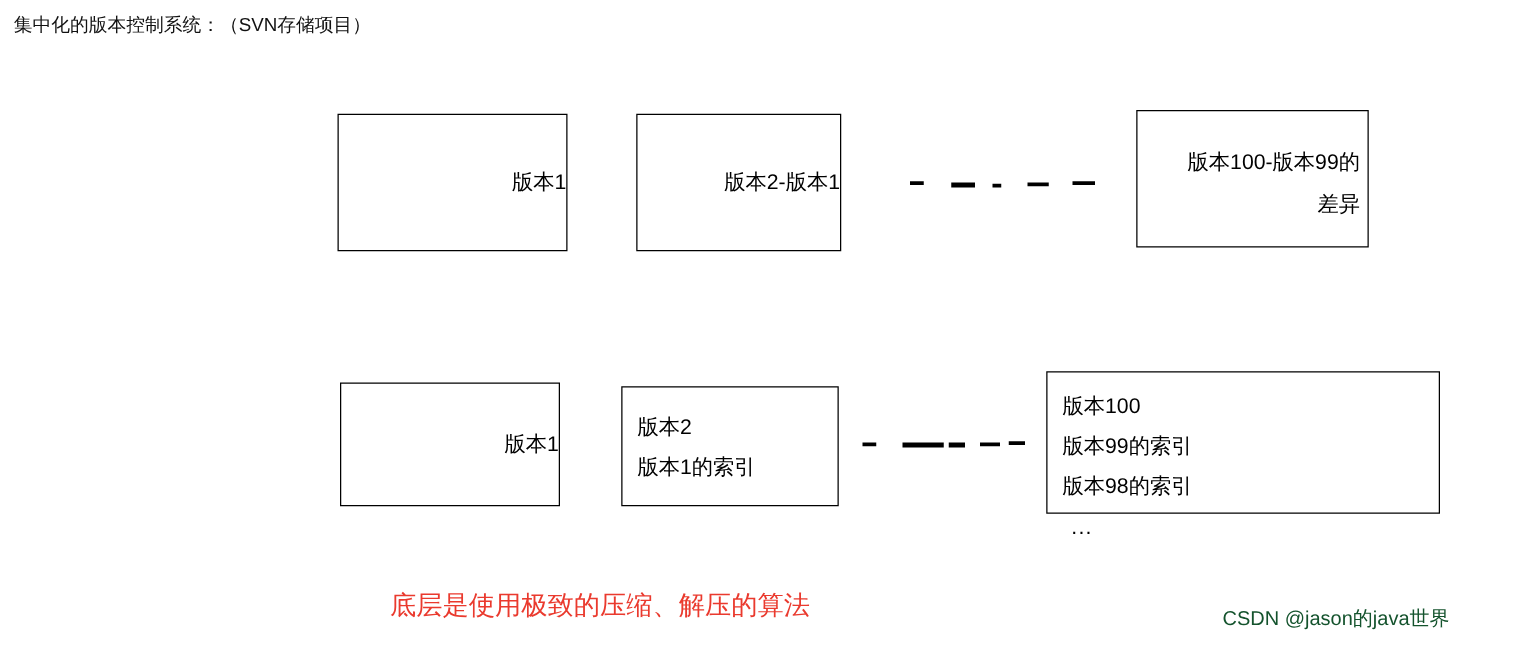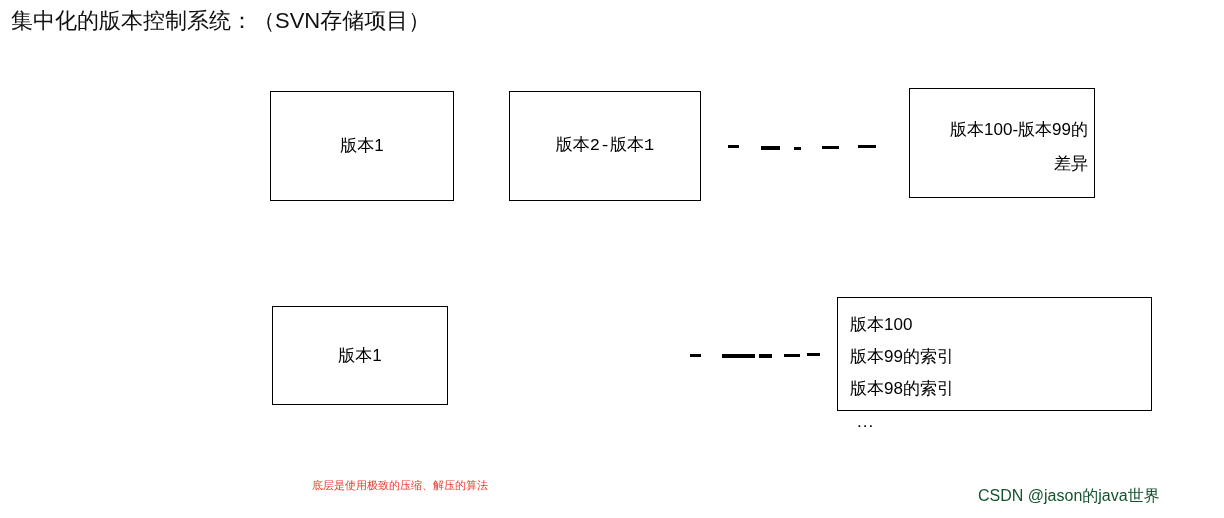--- a/index.html
+++ b/index.html
@@ -17,21 +17,21 @@
   }
   .canvas {
     position: absolute;
     left: 0;
     top: 0;
     width: 1224px;
     height: 518px;
   }
   .heading {
     position: absolute;
-    font-size: 22px;
+    font-size: 15px;
     line-height: 20px;
     white-space: nowrap;
     color: #111111;
   }
   #heading-svn { left: 11px; top: 11px; }
   #heading-git { left: 11px; top: 271px; }
 
   .box {
     position: absolute;
     box-sizing: border-box;
@@ -42,31 +42,31 @@
     position: absolute;
     font-size: 17px;
     line-height: 28px;
     white-space: pre-line;
   }
   .box.centered .box-text {
     left: 0;
     right: 0;
     top: 50%;
     transform: translateY(-50%);
-    text-align: center;
+    text-align: right;
   }
   .box.left-text .box-text {
     left: 12px;
     right: 6px;
     text-align: left;
   }
 
   
   #box-svn-1 { left: 270px; top: 91px; width: 184px; height: 110px; }
-  #box-svn-2 { left: 509px; top: 91px; width: 192px; height: 110px; font-family: Liberation Mono, monospace; }
+  #box-svn-2 { left: 509px; top: 91px; width: 164px; height: 110px; }
   #box-svn-3 { left: 909px; top: 88px; width: 186px; height: 110px; }
   #box-svn-3 .box-text { top: 24px; line-height: 34px; text-align: right; }
 
   
   #box-git-1 { left: 272px; top: 306px; width: 176px; height: 99px; }
   #box-git-2 { left: 497px; top: 309px; width: 174px; height: 96px; }
   #box-git-2 .box-text { top: 16px; line-height: 32px; }
   #box-git-3 { left: 837px; top: 297px; width: 315px; height: 114px; text-decoration: underline; }
   #box-git-3 .box-text { top: 11px; line-height: 32px; }
 
@@ -85,21 +85,21 @@
     font-size: 17px;
     line-height: 20px;
     letter-spacing: 1px;
   }
 
   
   #caption-compression {
     position: absolute;
     left: 312px;
     top: 474px;
-    font-size: 11px;
+    font-size: 21px;
     line-height: 22px;
     white-space: nowrap;
   }
 
   
   #watermark {
     position: absolute;
     left: 978px;
     top: 486px;
     font-size: 16px;
@@ -136,20 +136,24 @@
   <div class="box left-text" id="box-svn-3">
     <div class="box-text">版本100-版本99的
 差异</div>
   </div>
 
 
   <div class="box centered" id="box-git-1">
     <div class="box-text">版本1</div>
   </div>
 
+  <div class="box left-text" id="box-git-2">
+    <div class="box-text">版本2
+版本1的索引</div>
+  </div>
 
   <svg class="connector" id="connector-git" viewBox="0 0 136 20">
     <g fill="#000000">
       <rect x="4" y="9" width="11" height="3"></rect>
       <rect x="36" y="9" width="33" height="4"></rect>
       <rect x="73" y="9" width="13" height="4"></rect>
       <rect x="98" y="9" width="16" height="3"></rect>
       <rect x="121" y="8" width="13" height="3"></rect>
     </g>
   </svg>

